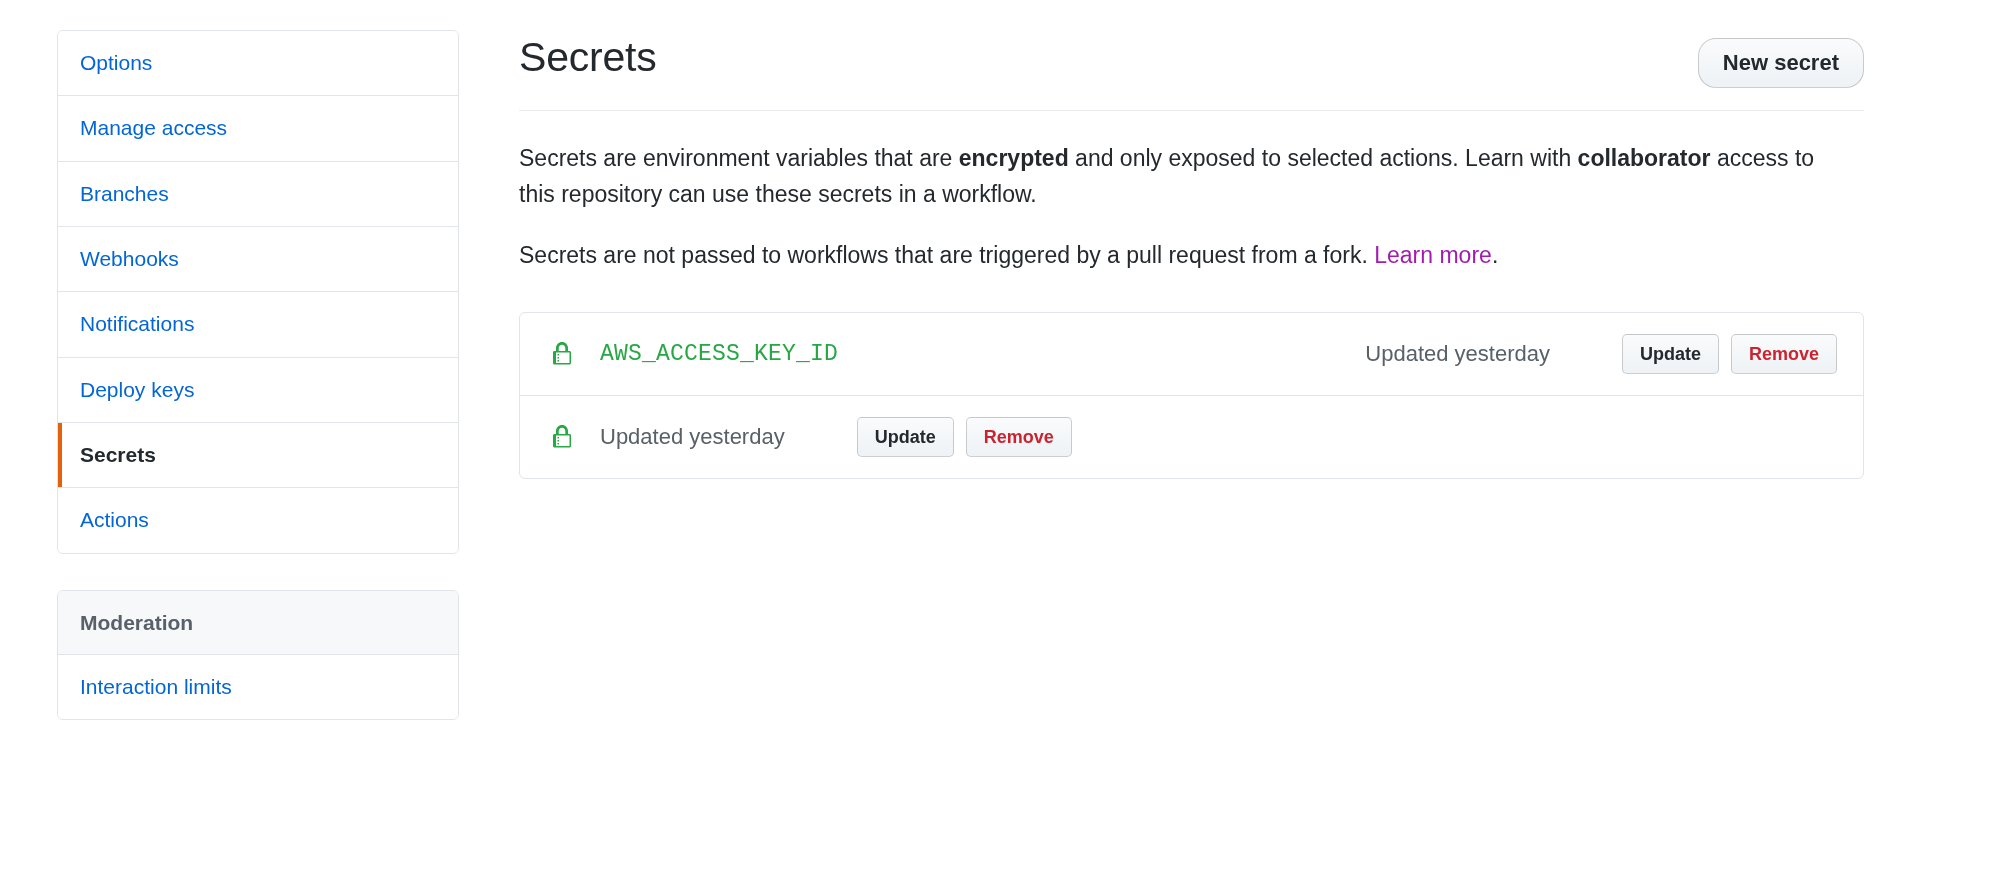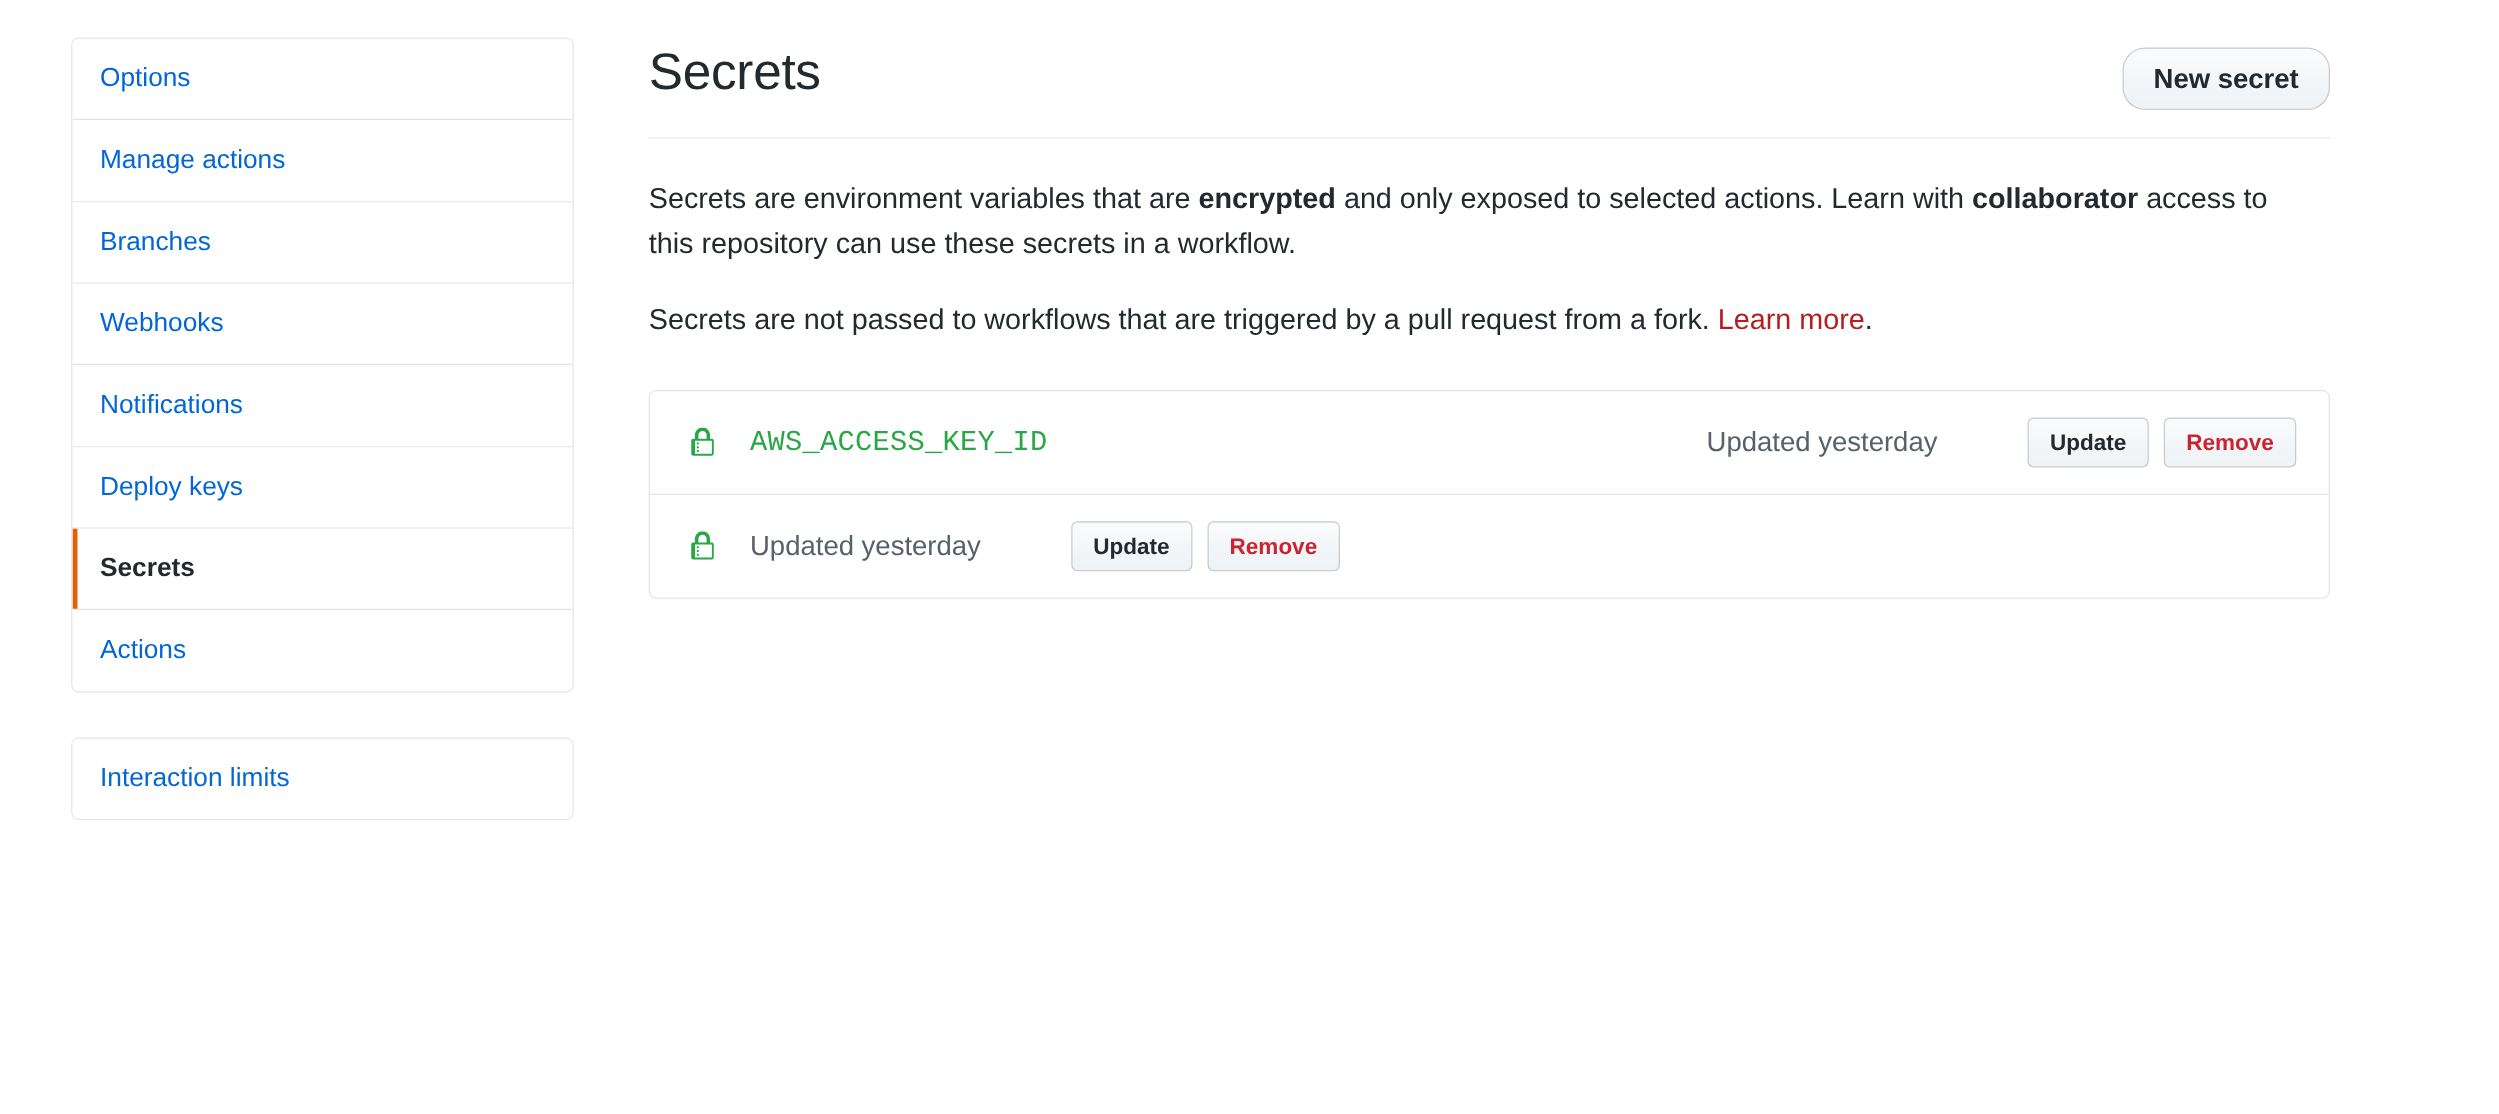--- a/index.html
+++ b/index.html
@@ -151,21 +151,21 @@
     margin: 30px 0 0 0;
     max-width: 1310px;
   }
   .note.second {
     margin-top: 26px;
   }
   .note b {
     font-weight: bold;
   }
   .link {
-    color: #b91c1c;
+    color: #a21caf;
     text-decoration: none;
     cursor: pointer;
   }
 
   
   .secret-list {
     margin-top: 38px;
     border: 1px solid #e1e4e8;
     border-radius: 6px;
     background: #ffffff;
@@ -218,30 +218,31 @@
 </head>
 <body>
 
 <div class="page">
   <div class="layout">
 
     <nav class="sidebar">
 
       <div class="menu">
         <a class="menu-item">Options</a>
-        <a class="menu-item">Manage actions</a>
+        <a class="menu-item">Manage access</a>
         <a class="menu-item">Branches</a>
         <a class="menu-item">Webhooks</a>
         <a class="menu-item">Notifications</a>
         <a class="menu-item">Deploy keys</a>
         <a class="menu-item selected">Secrets</a>
         <a class="menu-item">Actions</a>
       </div>
 
       <div class="menu">
+        <div class="menu-heading">Moderation</div>
         <a class="menu-item">Interaction limits</a>
       </div>
 
     </nav>
 
     <main class="main">
 
       <div class="subhead">
         <h1 class="subhead-heading">Secrets</h1>
         <button class="btn btn-new-secret">New secret</button>

